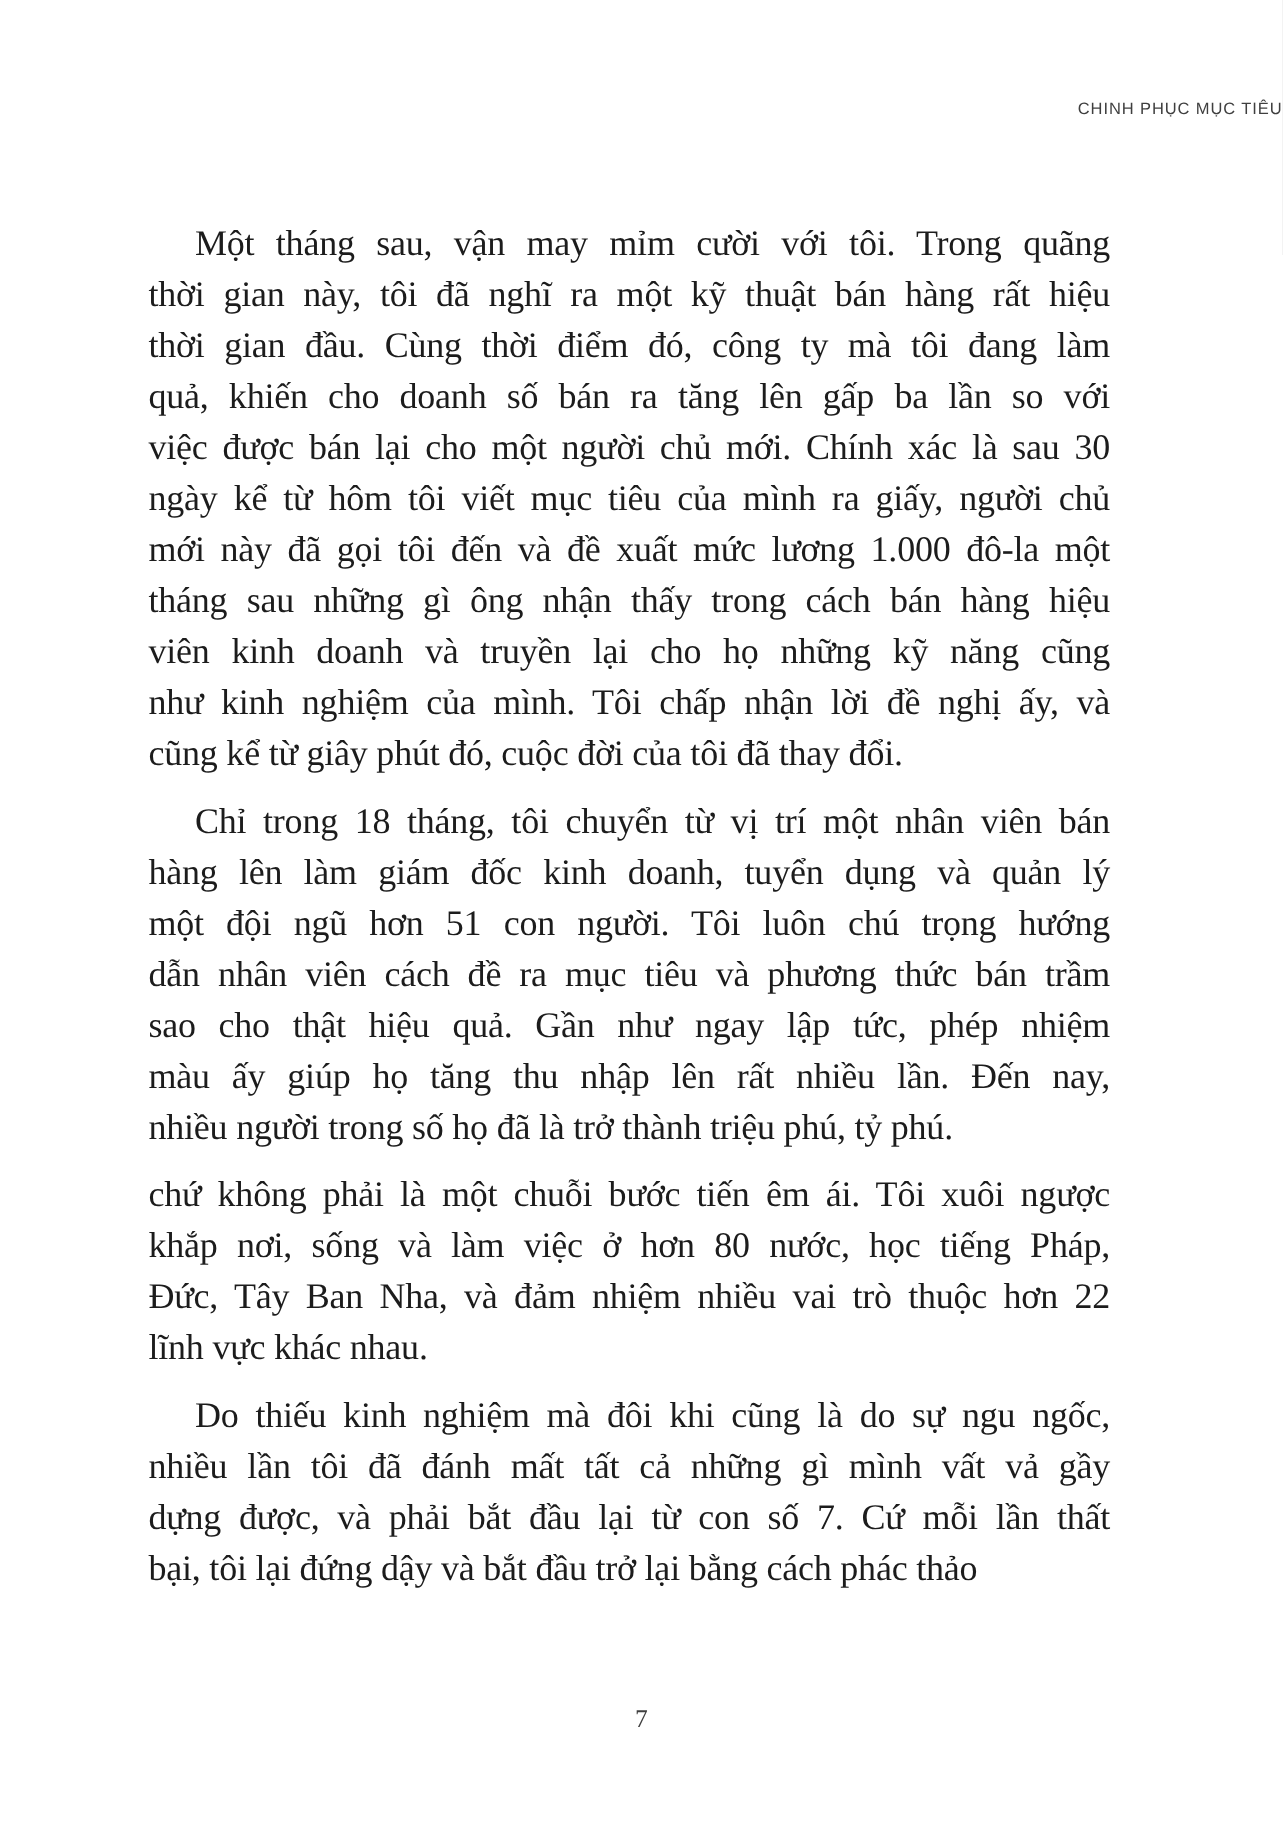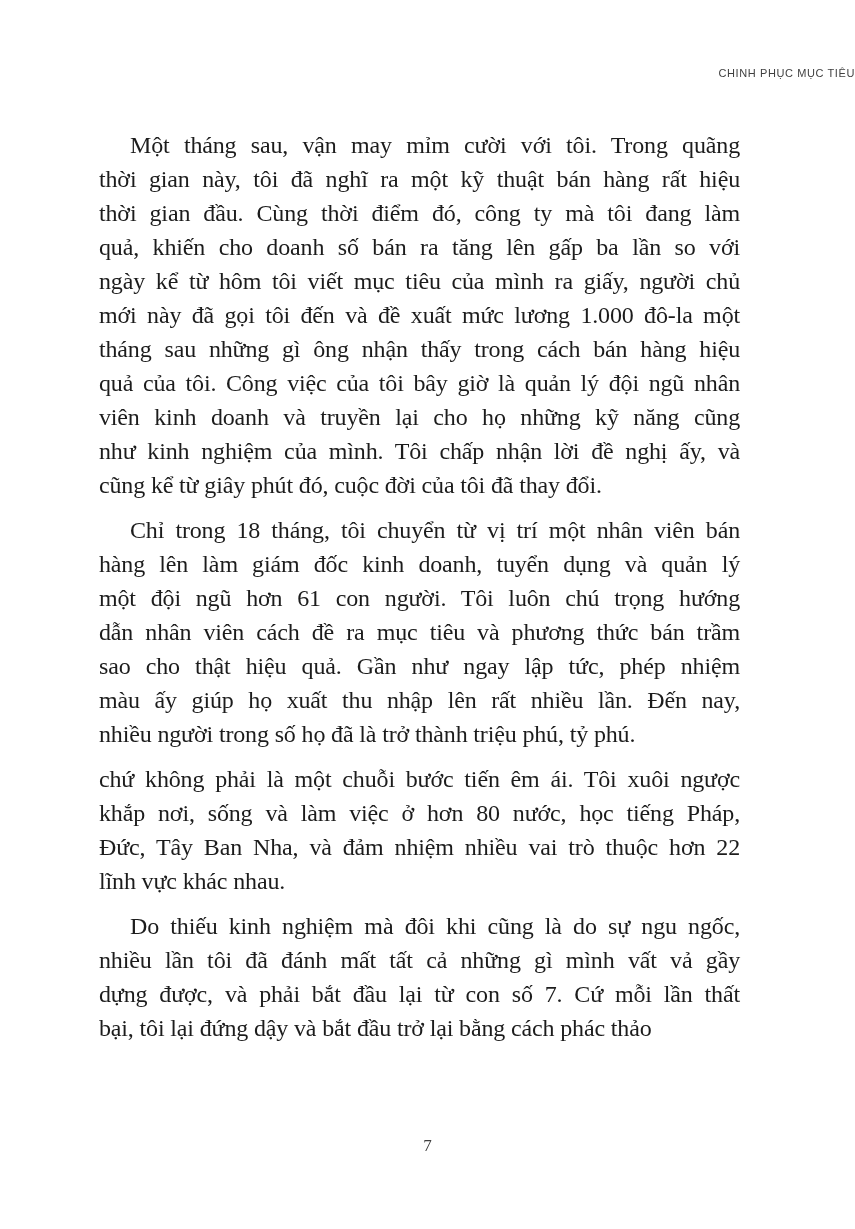--- a/index.html
+++ b/index.html
@@ -25,21 +25,21 @@
     left: 0;
     width: 100%;
     text-align: right;
     font-family: "Liberation Sans", "DejaVu Sans", sans-serif;
     font-size: 11px;
     letter-spacing: 0.6px;
     color: var(--muted);
   }
   .body-text {
     position: absolute;
-    top: 128px;
+    top: 146px;
     left: 99px;
     width: 641px;
     font-size: 24px;
     line-height: 34px;
     letter-spacing: -0.15px;
   }
   .para { margin-bottom: 11px; }
   .line {
     text-align: justify;
     text-align-last: justify;
@@ -64,35 +64,35 @@
 
 <div class="page">
   <div class="running-head">CHINH PHỤC MỤC TIÊU</div>
 
   <div class="body-text">
       <div class="para">
         <div class="line first">Một tháng sau, vận may mỉm cười với tôi. Trong quãng</div>
         <div class="line">thời gian này, tôi đã nghĩ ra một kỹ thuật bán hàng rất hiệu</div>
         <div class="line">thời gian đầu. Cùng thời điểm đó, công ty mà tôi đang làm</div>
         <div class="line">quả, khiến cho doanh số bán ra tăng lên gấp ba lần so với</div>
+        <div class="line">việc được bán lại cho một người chủ mới. Chính xác là sau 30</div>
         <div class="line">ngày kể từ hôm tôi viết mục tiêu của mình ra giấy, người chủ</div>
         <div class="line">mới này đã gọi tôi đến và đề xuất mức lương 1.000 đô-la một</div>
         <div class="line">tháng sau những gì ông nhận thấy trong cách bán hàng hiệu</div>
-        <div class="line">quả của tôi. Công việc của tôi bây giờ là quản lý đội ngũ nhân</div>
         <div class="line">viên kinh doanh và truyền lại cho họ những kỹ năng cũng</div>
         <div class="line">như kinh nghiệm của mình. Tôi chấp nhận lời đề nghị ấy, và</div>
         <div class="line last">cũng kể từ giây phút đó, cuộc đời của tôi đã thay đổi.</div>
       </div>
       <div class="para">
         <div class="line first">Chỉ trong 18 tháng, tôi chuyển từ vị trí một nhân viên bán</div>
         <div class="line">hàng lên làm giám đốc kinh doanh, tuyển dụng và quản lý</div>
-        <div class="line">một đội ngũ hơn 61 con người. Tôi luôn chú trọng hướng</div>
+        <div class="line">một đội ngũ hơn 51 con người. Tôi luôn chú trọng hướng</div>
         <div class="line">dẫn nhân viên cách đề ra mục tiêu và phương thức bán trầm</div>
         <div class="line">sao cho thật hiệu quả. Gần như ngay lập tức, phép nhiệm</div>
-        <div class="line">màu ấy giúp họ xuất thu nhập lên rất nhiều lần. Đến nay,</div>
+        <div class="line">màu ấy giúp họ tăng thu nhập lên rất nhiều lần. Đến nay,</div>
         <div class="line last">nhiều người trong số họ đã là trở thành triệu phú, tỷ phú.</div>
       </div>
       <div class="para">
         <div class="line">chứ không phải là một chuỗi bước tiến êm ái. Tôi xuôi ngược</div>
         <div class="line">khắp nơi, sống và làm việc ở hơn 80 nước, học tiếng Pháp,</div>
         <div class="line">Đức, Tây Ban Nha, và đảm nhiệm nhiều vai trò thuộc hơn 22</div>
         <div class="line last">lĩnh vực khác nhau.</div>
       </div>
       <div class="para">
         <div class="line first">Do thiếu kinh nghiệm mà đôi khi cũng là do sự ngu ngốc,</div>

